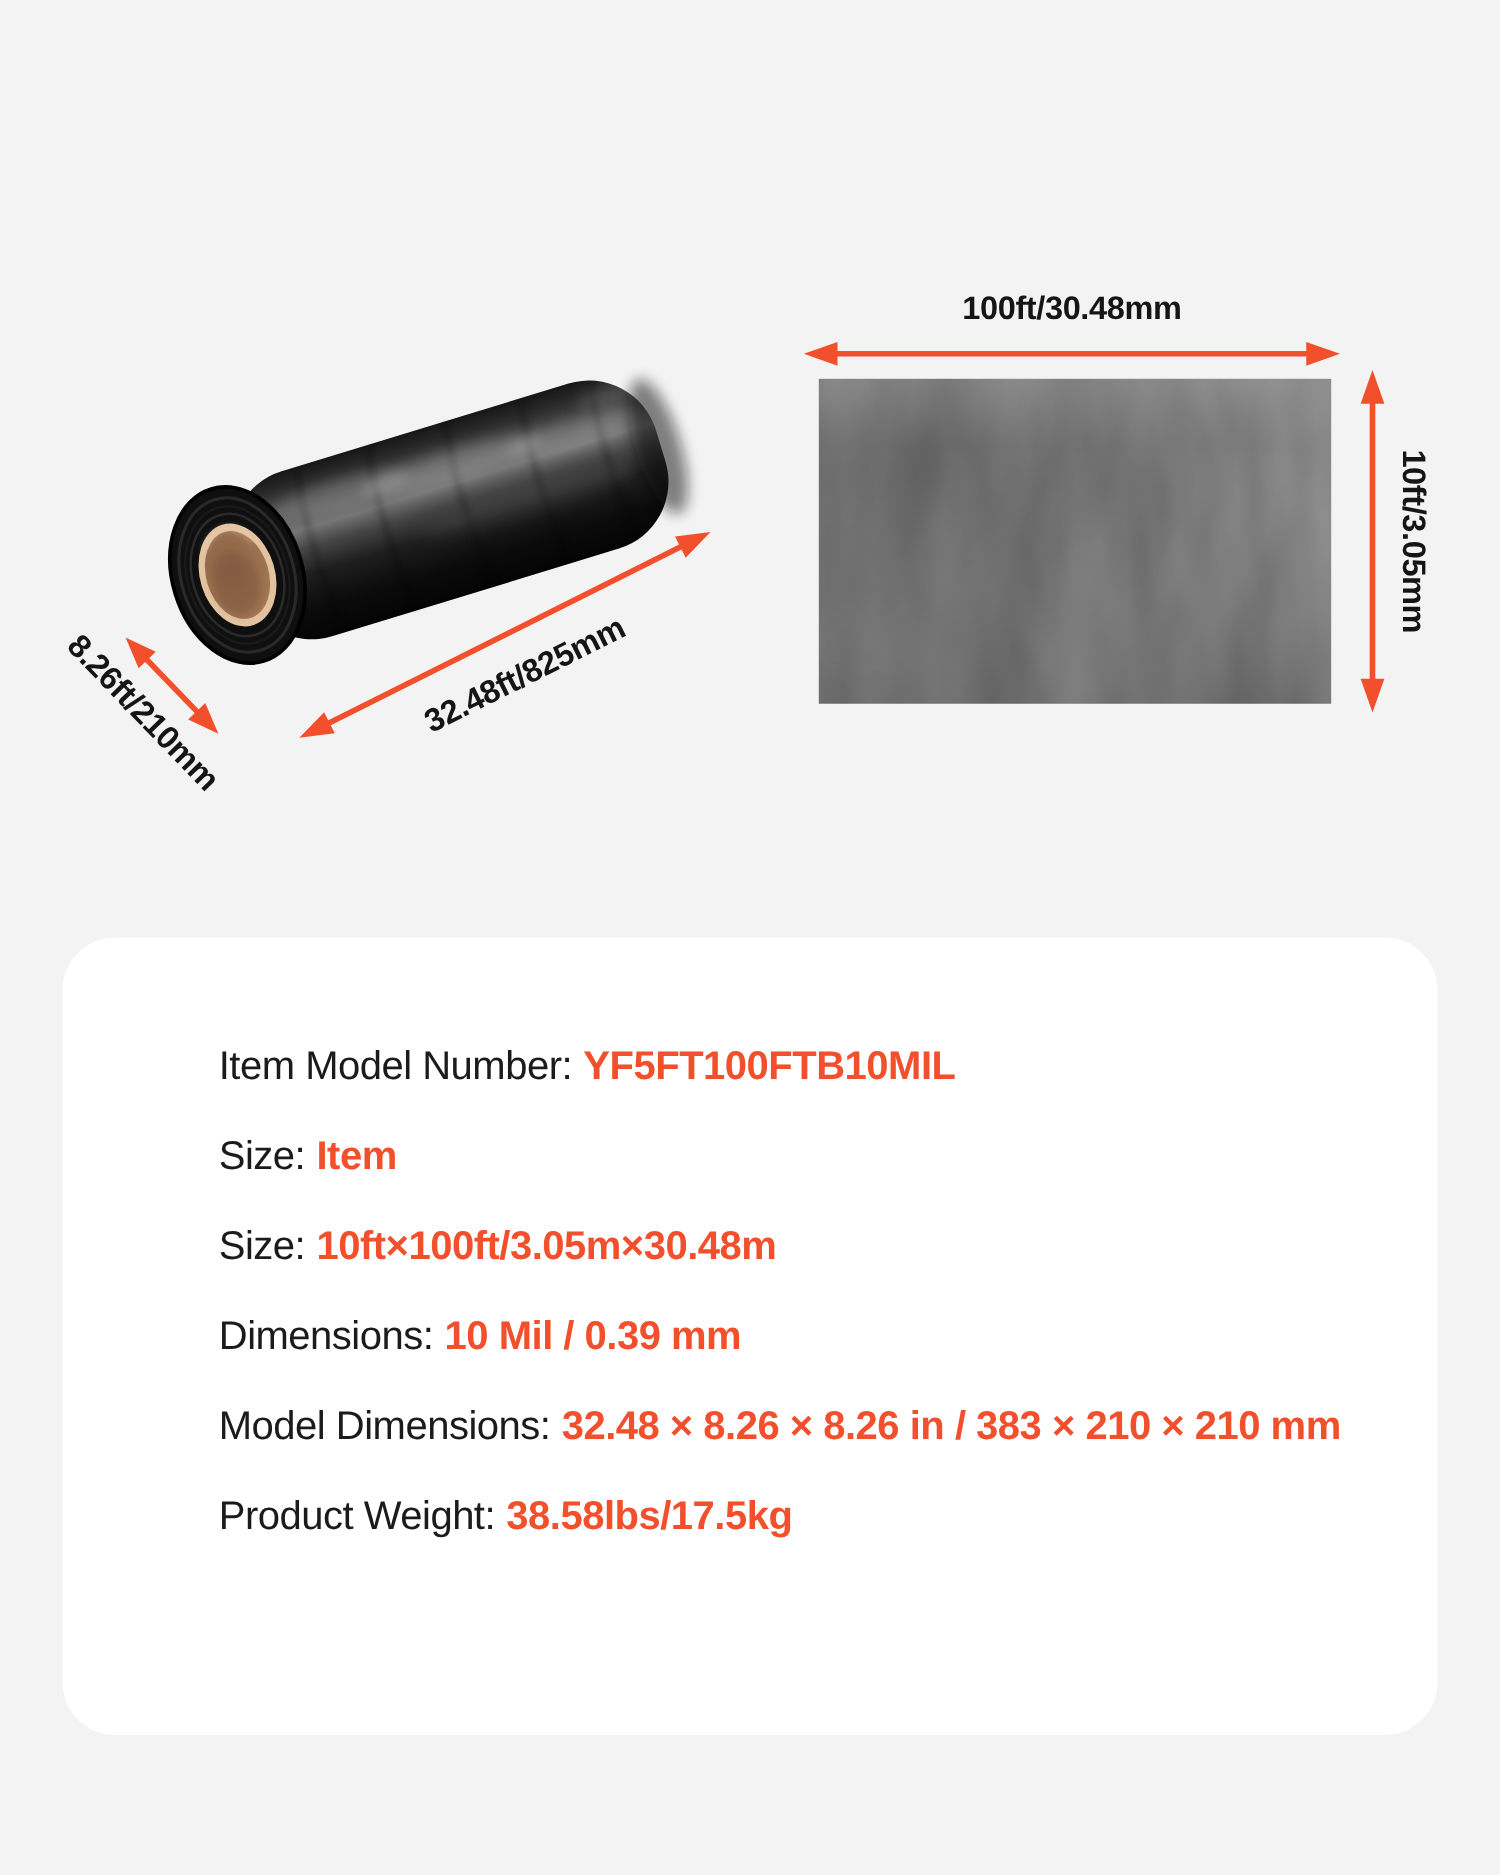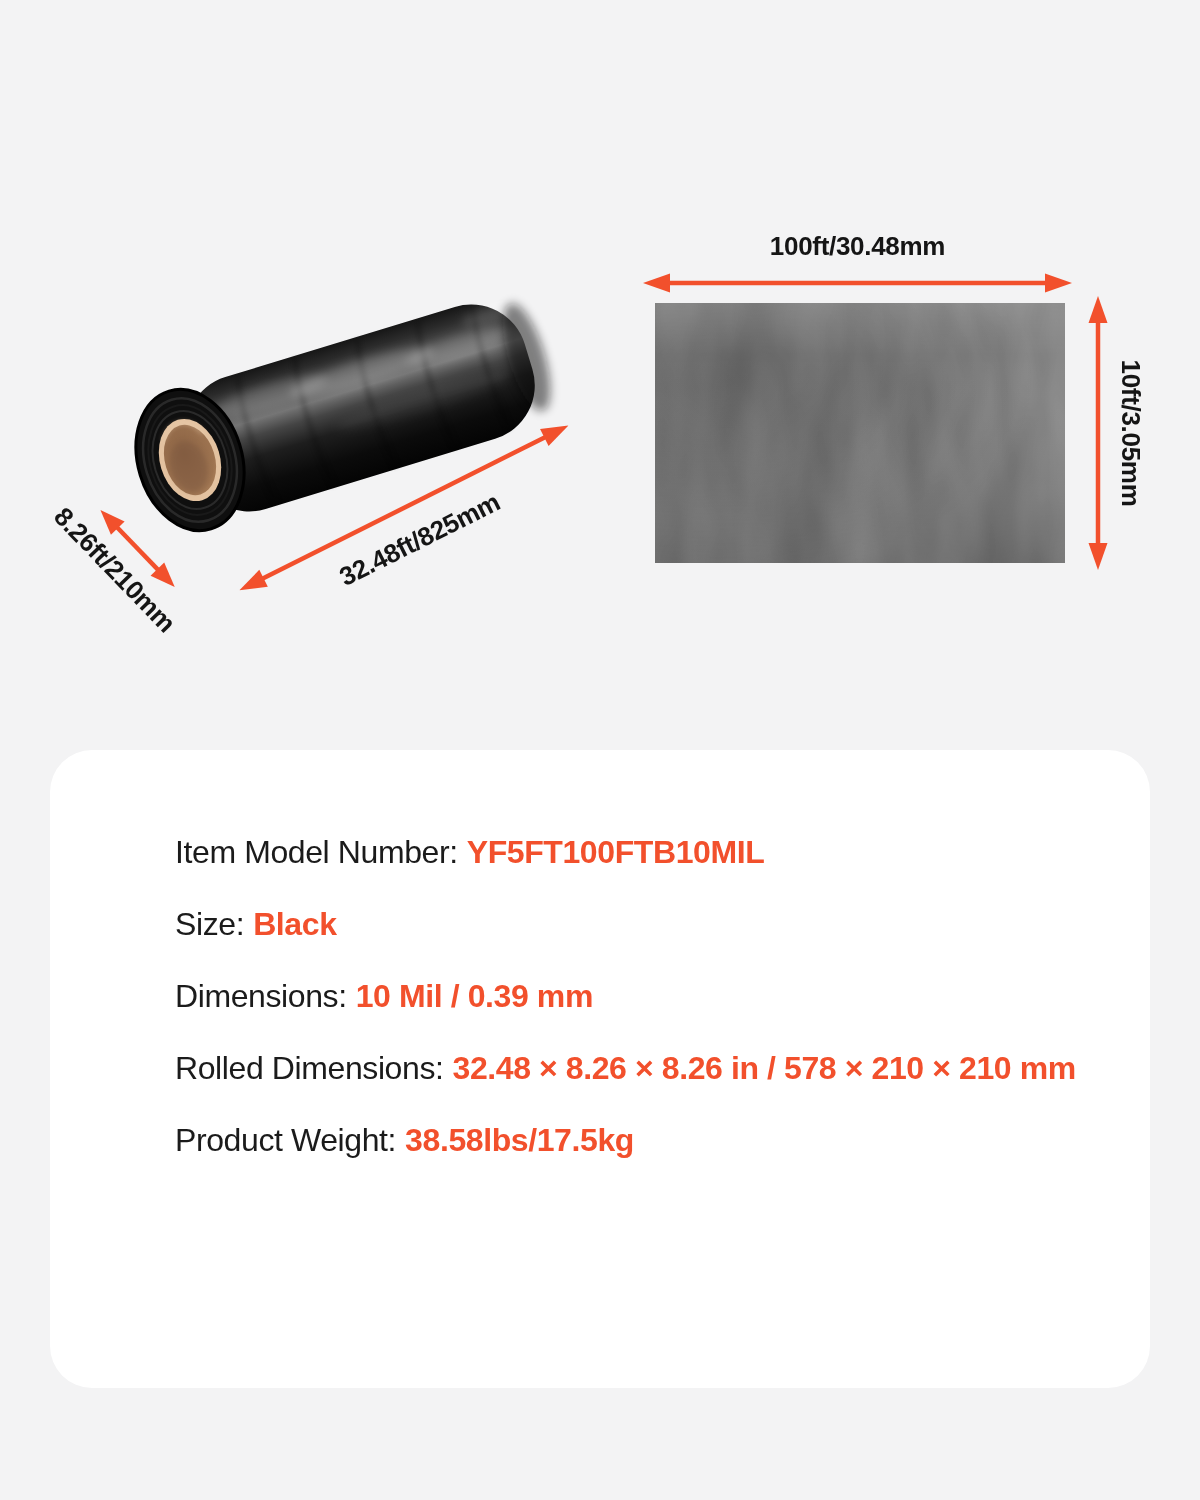--- a/index.html
+++ b/index.html
@@ -189,27 +189,30 @@
     </div>
 
   </section>
 
   <section class="spec-card">
     <div class="spec-list">
       <p class="spec-row">
         <span class="spec-label">Item Model Number:</span><span class="spec-value">YF5FT100FTB10MIL</span>
       </p>
       <p class="spec-row">
-        <span class="spec-label">Size:</span><span class="spec-value">Black</span>
+        <span class="spec-label">Size:</span><span class="spec-value">Item</span>
+      </p>
+      <p class="spec-row">
+        <span class="spec-label">Size:</span><span class="spec-value">10ft×100ft/3.05m×30.48m</span>
       </p>
       <p class="spec-row">
         <span class="spec-label">Dimensions:</span><span class="spec-value">10 Mil / 0.39 mm</span>
       </p>
       <p class="spec-row">
-        <span class="spec-label">Rolled Dimensions:</span><span class="spec-value">32.48 × 8.26 × 8.26 in / 578 × 210 × 210 mm</span>
+        <span class="spec-label">Model Dimensions:</span><span class="spec-value">32.48 × 8.26 × 8.26 in / 383 × 210 × 210 mm</span>
       </p>
       <p class="spec-row">
         <span class="spec-label">Product Weight:</span><span class="spec-value">38.58lbs/17.5kg</span>
       </p>
     </div>
   </section>
 
 </div>
 
 </body></html>

